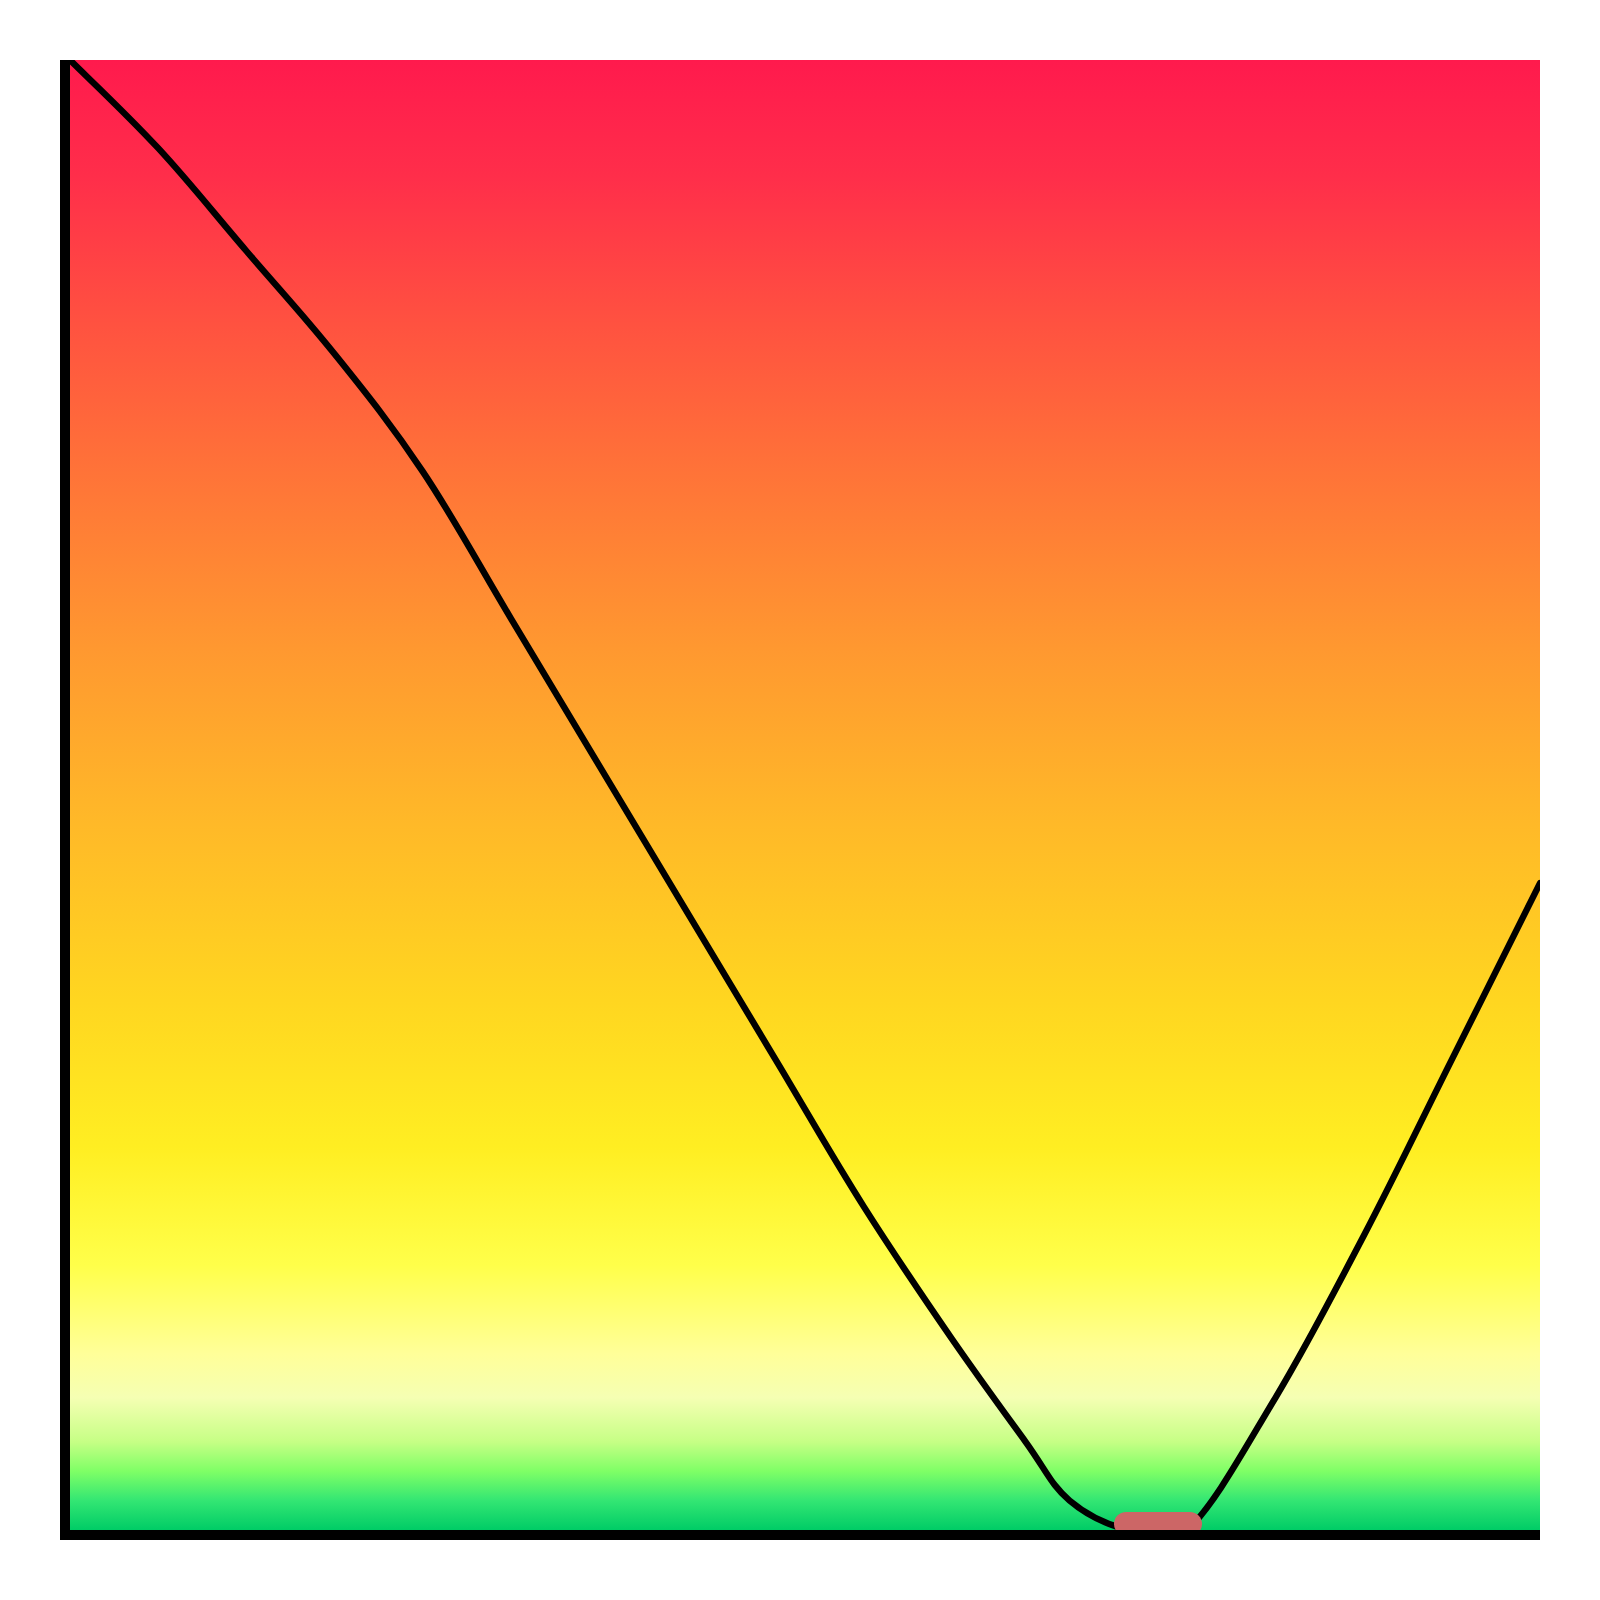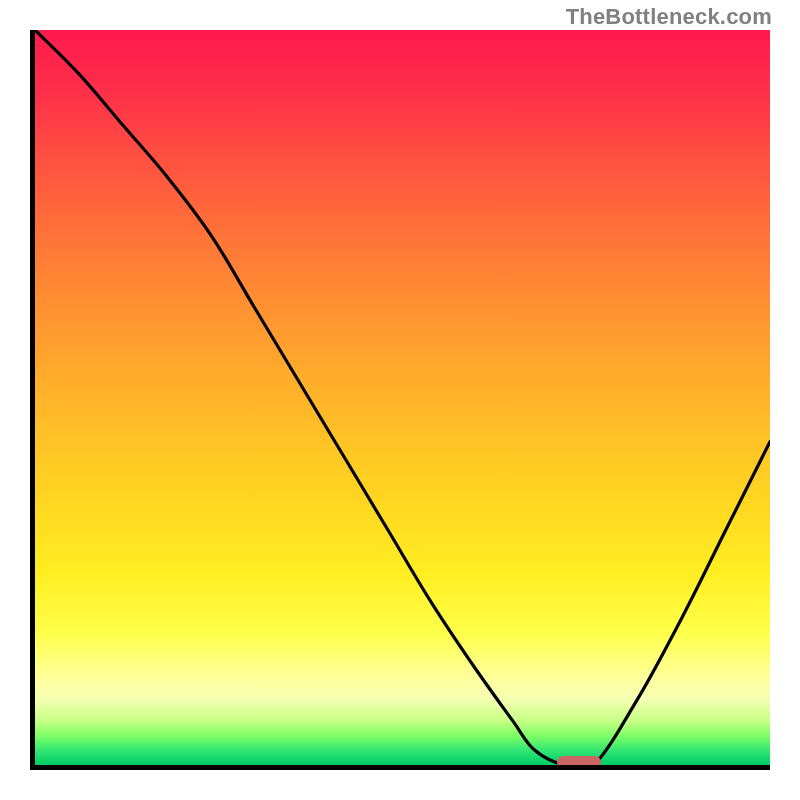--- a/index.html
+++ b/index.html
@@ -73,21 +73,20 @@
     font-weight: 600;
     color: #808080;
     letter-spacing: 0.2px;
   }
 </style>
 </head>
 <body>
 
 <div class="chart-container">
 
-  <div class="watermark">TheBottleneck.com</div>
 
   <div class="plot-area">
     <div class="gradient-bg"></div>
 
     <svg class="curve" viewBox="0 0 735 735" preserveAspectRatio="none">
       <path fill="none" stroke="#000000" stroke-width="3.2" stroke-linecap="round" d="M 0.0 0.0 C 7.9 7.9, 28.2 26.9, 44.1 44.1 C 60.0 61.3, 72.3 77.0, 88.2 95.5 C 104.1 114.1, 116.4 127.2, 132.3 147.0 C 148.2 166.8, 160.5 182.0, 176.4 205.8 C 192.3 229.6, 204.6 252.8, 220.5 279.3 C 236.4 305.8, 248.7 326.3, 264.6 352.8 C 280.5 379.3, 292.8 399.8, 308.7 426.3 C 324.6 452.8, 336.9 473.3, 352.8 499.8 C 368.7 526.3, 381.0 548.2, 396.9 573.3 C 412.8 598.4, 426.4 618.3, 441.0 639.5 C 455.6 660.6, 467.2 676.3, 477.8 690.9 C 488.3 705.5, 490.5 712.4, 499.8 720.3 C 509.1 728.2, 518.6 732.4, 529.2 735.0 C 539.8 737.6, 545.4 746.9, 558.6 735.0 C 571.8 723.1, 586.8 695.3, 602.7 668.9 C 618.6 642.4, 630.9 618.4, 646.8 588.0 C 662.7 557.6, 675.0 531.6, 690.9 499.8 C 706.8 468.0, 727.1 427.5, 735.0 411.6"></path>
     </svg>
 
     <div class="marker" style="left: 521.85px; width: 44.1px; top: 726px;"></div>
   </div>

